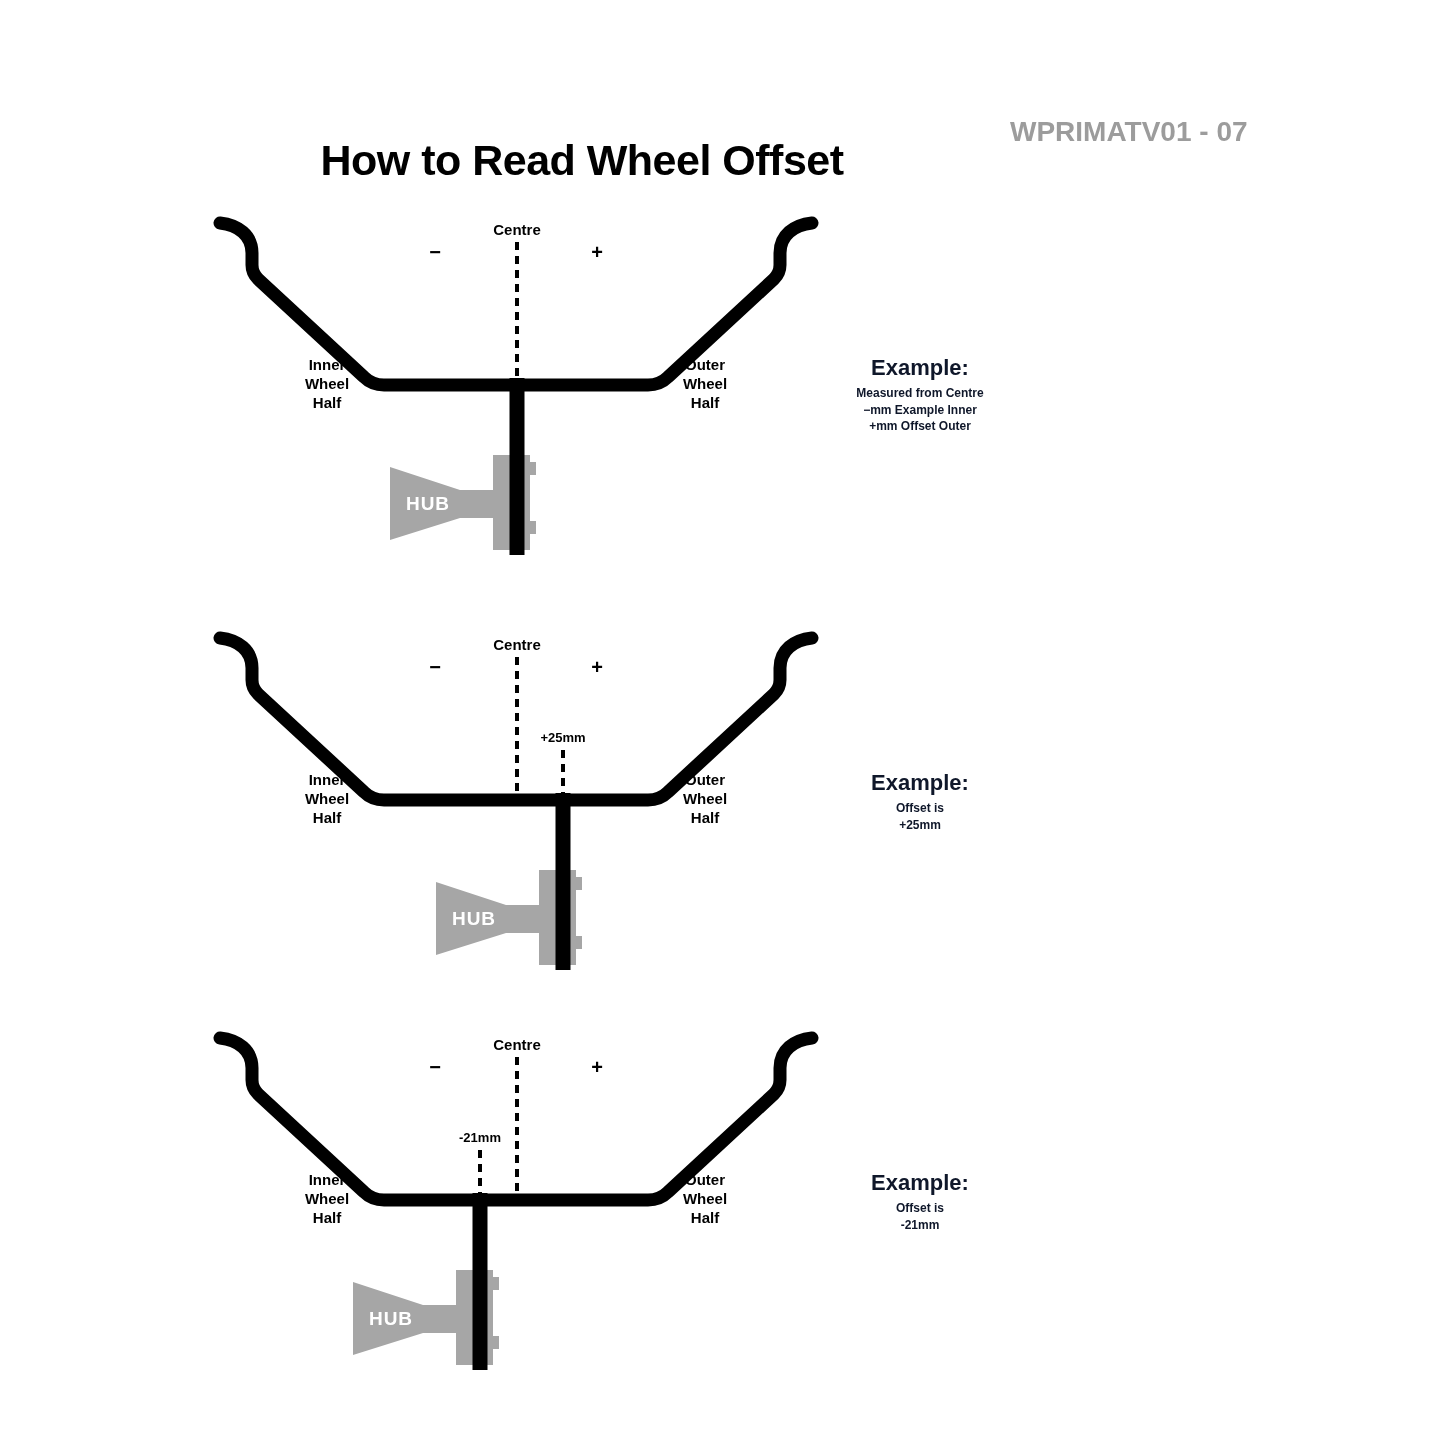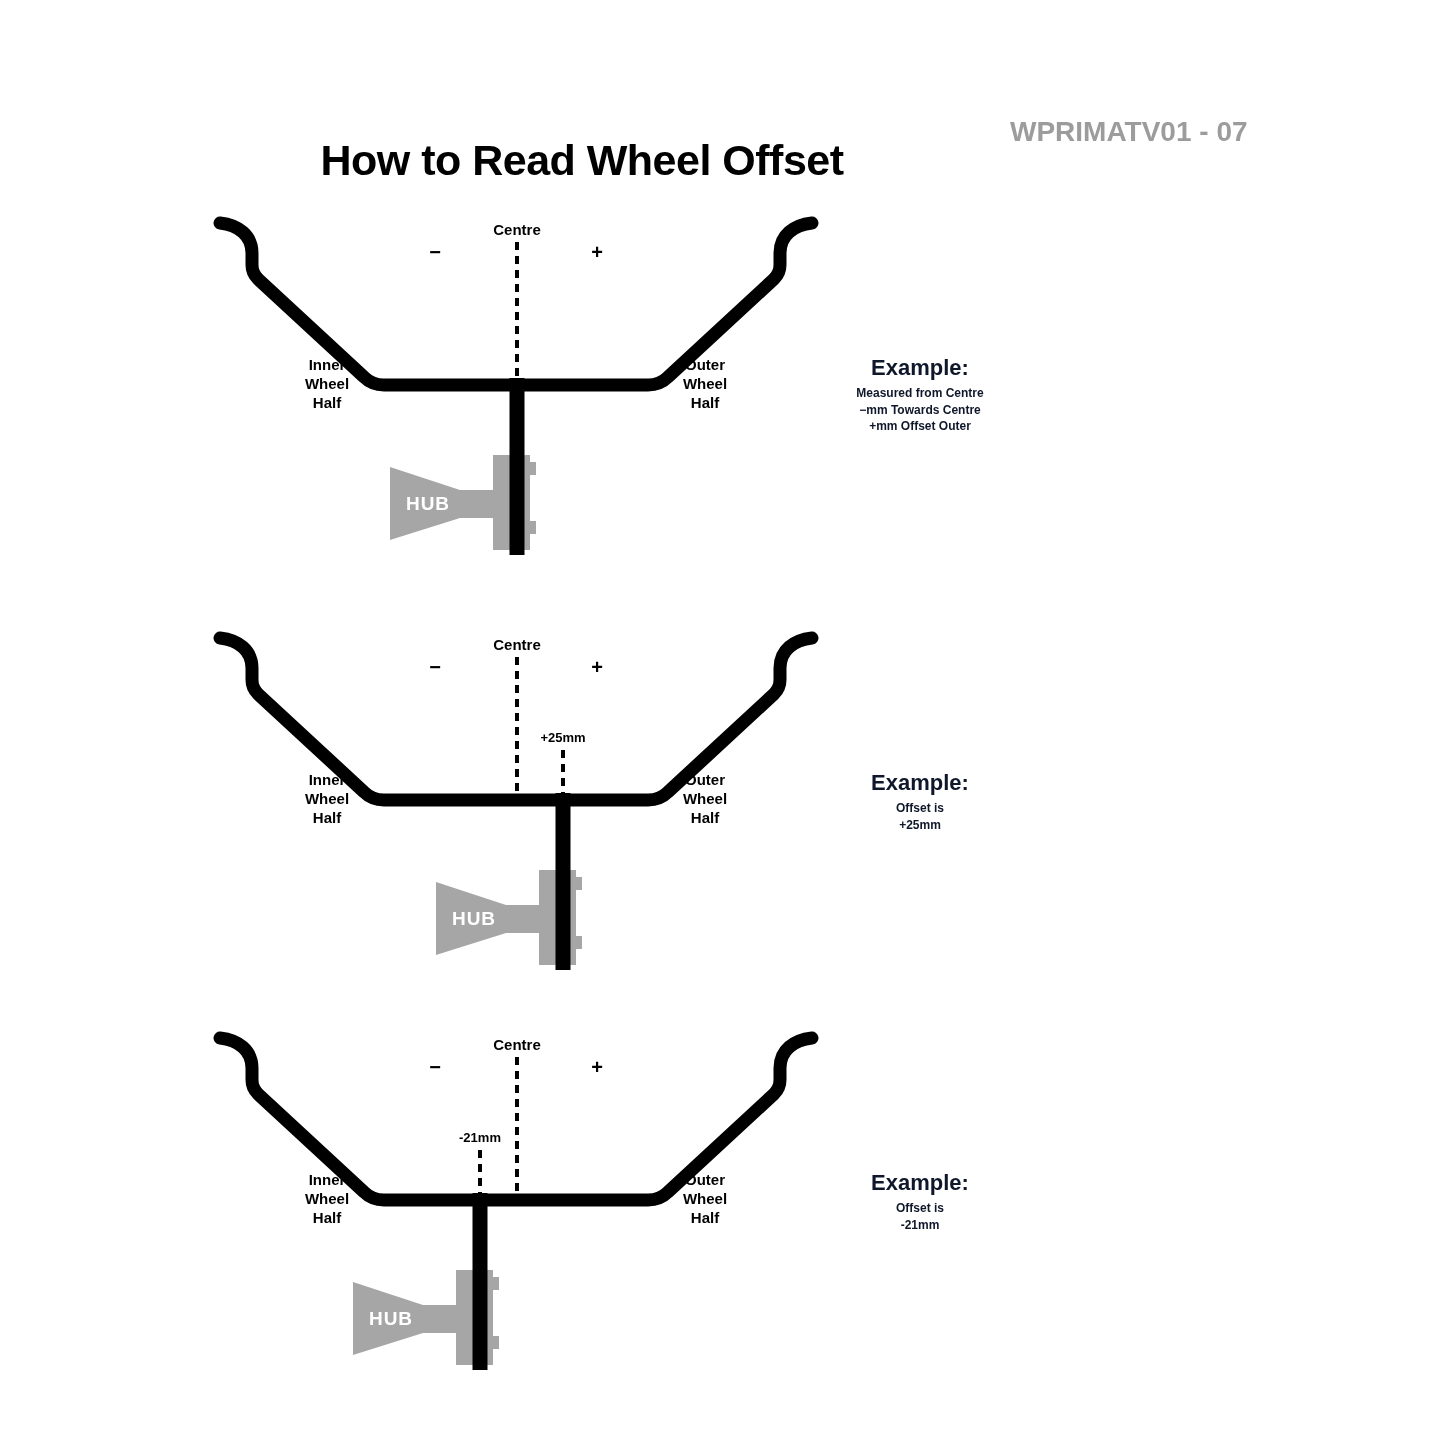--- a/index.html
+++ b/index.html
@@ -68,21 +68,21 @@
     <text class="small-label" x="127" y="174">Wheel</text>
     <text class="small-label" x="127" y="193">Half</text>
     <text class="small-label" x="505" y="155">Outer</text>
     <text class="small-label" x="505" y="174">Wheel</text>
     <text class="small-label" x="505" y="193">Half</text>
   </svg>
 
   <div class="example">
     <div class="example-heading">Example:</div>
     <div class="example-line">Measured from Centre</div>
-    <div class="example-line">−mm Towards Centre</div>
+    <div class="example-line">−mm Example Inner</div>
     <div class="example-line">+mm Offset Outer</div>
   </div>
 </div>
 
 <div class="diagram diagram-2">
   <svg width="645" height="360" viewBox="0 0 645 360">
     <path class="rim" d="M 20 8 C 38 10 52 20 52 38 L 52 50 Q 52 58 58 64 L 164 162 Q 172 170 184 170 L 448 170 Q 460 170 468 162 L 574 64 Q 580 58 580 50 L 580 38 C 580 20 594 10 612 8"></path>
     <text class="centre-label" x="317" y="20">Centre</text>
     <line class="dash" x1="317" y1="27" x2="317" y2="170"></line>
     <text class="sign" x="235" y="44">−</text>

